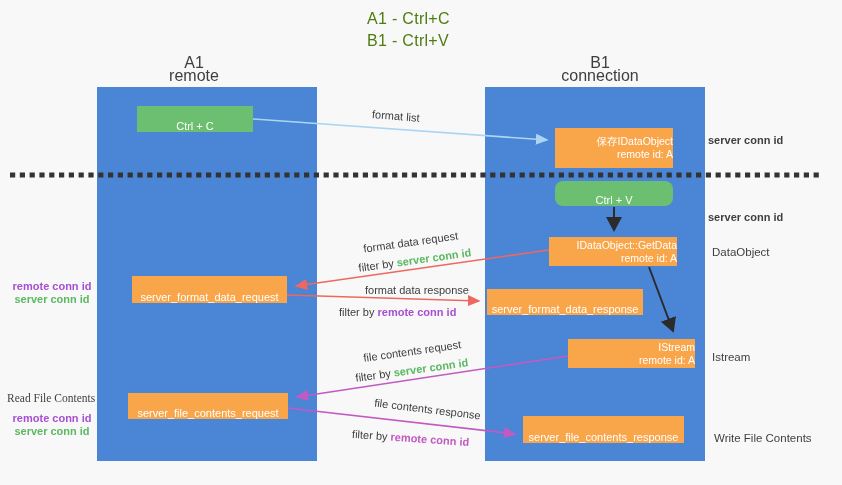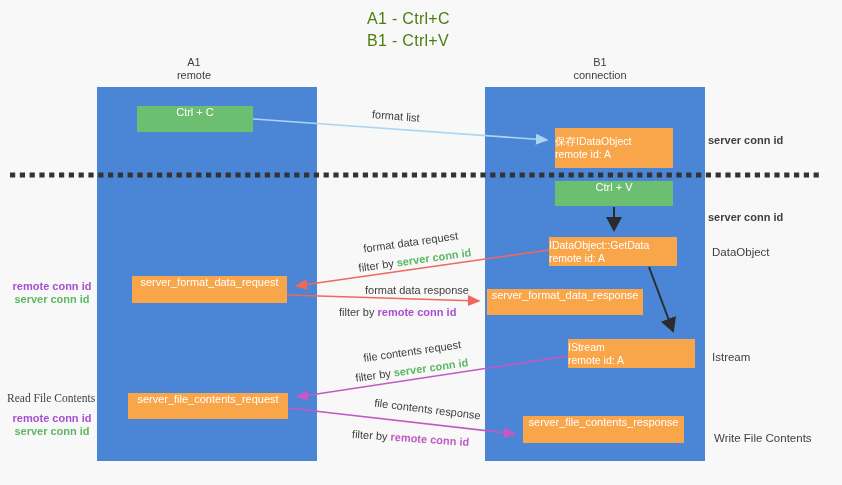--- a/index.html
+++ b/index.html
@@ -11,26 +11,26 @@
   }
   .abs{position:absolute;}
   .title{
     left:367px;top:8px;font-size:16px;line-height:22px;color:#4d7c0f;
     letter-spacing:0.3px;z-index:5;
   }
   .lane{
     top:87px;width:220px;height:374px;background:#4a85d6;z-index:1;
   }
   .lane-header{
-    top:56px;width:110px;text-align:center;font-size:11px;line-height:13px;
+    top:56px;width:110px;text-align:center;font-size:16px;line-height:13px;
     color:#3e3e3e;z-index:5;
   }
   svg.arrows{left:0;top:0;z-index:2;}
   .box{
-    display:flex;align-items:flex-start;justify-content:center;
+    display:flex;align-items:flex-end;justify-content:center;
     color:#ffffff;text-align:center;font-size:11px;z-index:3;
     white-space:nowrap;
   }
   .box.green{background:#6cbf70;}
   .box.orange{background:#f9a64b;}
   .box .ln{display:block;font-size:10.5px;line-height:13px;}
   .col{flex-direction:column;}
   .alabel{
     font-size:11px;color:#3e3e3e;white-space:nowrap;z-index:4;
     transform-origin:center center;
@@ -96,21 +96,21 @@
 
 <div class="abs box green" style="left:137px;top:106px;width:116px;height:26px;">
   <span>Ctrl + C</span>
 </div>
 
 <div class="abs box orange col" style="left:555px;top:128px;width:118px;height:40px;">
   <span class="ln">保存IDataObject</span>
   <span class="ln">remote id: A</span>
 </div>
 
-<div class="abs box green" style="left:555px;top:181px;width:118px;height:25px;">
+<div class="abs box green" style="left:555px;top:181px;width:118px;height:25px;border-radius:8px;">
   <span>Ctrl + V</span>
 </div>
 
 <div class="abs box orange col" style="left:549px;top:237px;width:128px;height:29px;">
   <span class="ln">IDataObject::GetData</span>
   <span class="ln">remote id: A</span>
 </div>
 
 <div class="abs box orange" style="left:132px;top:276px;width:155px;height:27px;">
   <span>server_format_data_request</span>

